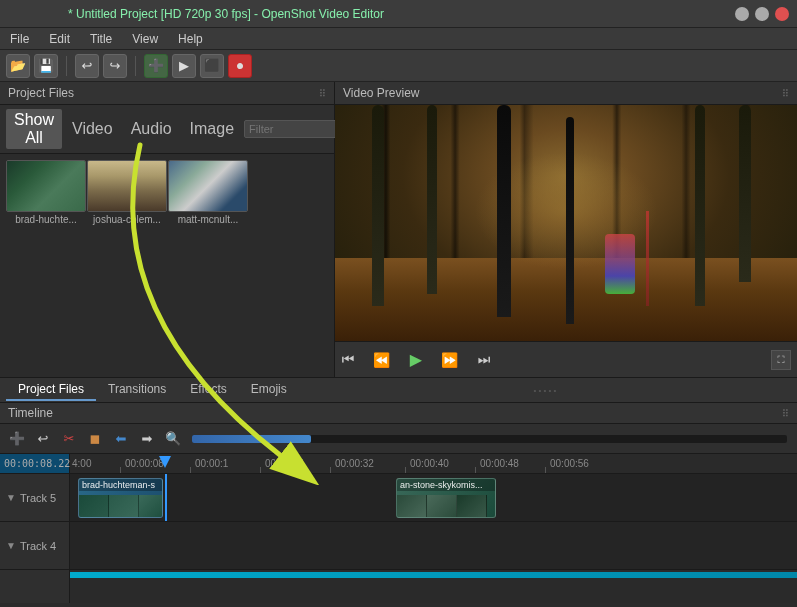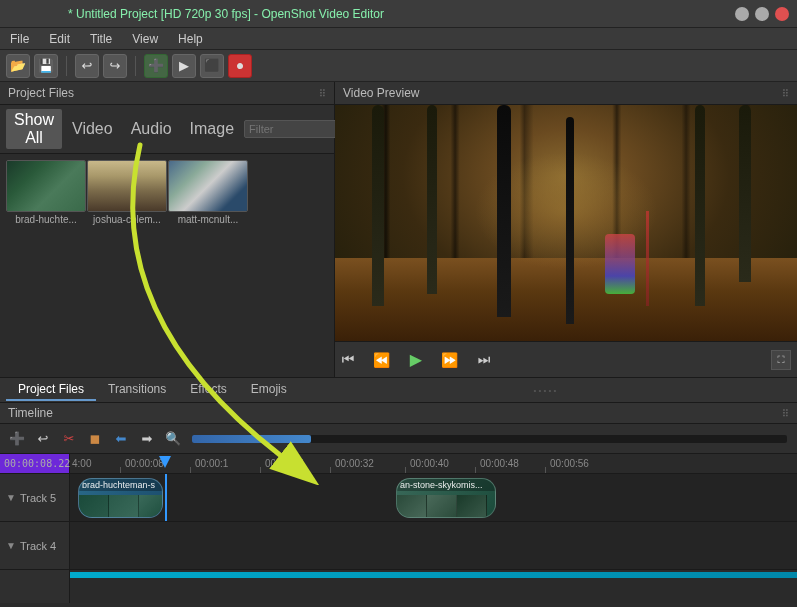--- a/index.html
+++ b/index.html
@@ -409,21 +409,21 @@
       position: relative;
       background: #252525;
     }
     .track-row:nth-child(2) {
       background: #232323;
     }
     .track-clip {
       position: absolute;
       top: 4px;
       height: 40px;
-      border-radius: 14px;
+      border-radius: 3px;
       border: 1px solid rgba(255,255,255,0.2);
       overflow: hidden;
       display: flex;
       align-items: center;
       font-size: 10px;
       color: #fff;
       cursor: pointer;
     }
     .clip-label {
       padding: 2px 4px;
@@ -626,21 +626,21 @@
     <div class="tl-btn">🔍</div>
     <div class="tl-progress">
       <div class="tl-progress-fill"></div>
     </div>
   </div>
 
   <div style="display:flex; flex:1; overflow:hidden;">
 
     <div id="track-labels">
 
-      <div style="height:20px; background:#6d28d9; border-bottom:1px solid #1a1a1a; display:flex; align-items:center; padding: 0 4px;">
+      <div style="height:20px; background:#0c4a6e; border-bottom:1px solid #1a1a1a; display:flex; align-items:center; padding: 0 4px;">
         <span style="font-size:10px; color:#aaa; font-family: monospace;">00:00:08.22</span>
       </div>
       <div class="track-label">
         <span class="track-label-arrow">▼</span>
         <span>Track 5</span>
       </div>
       <div class="track-label">
         <span class="track-label-arrow">▼</span>
         <span>Track 4</span>
       </div>

